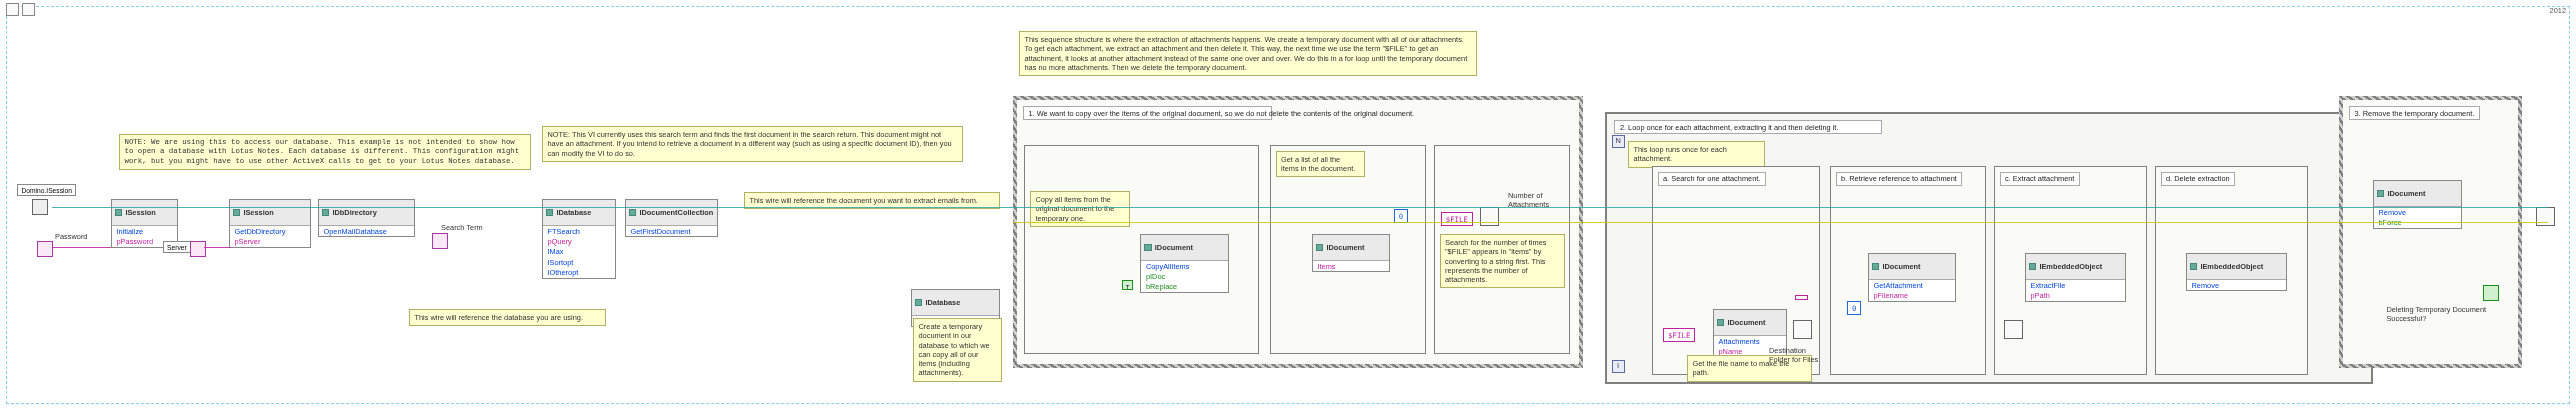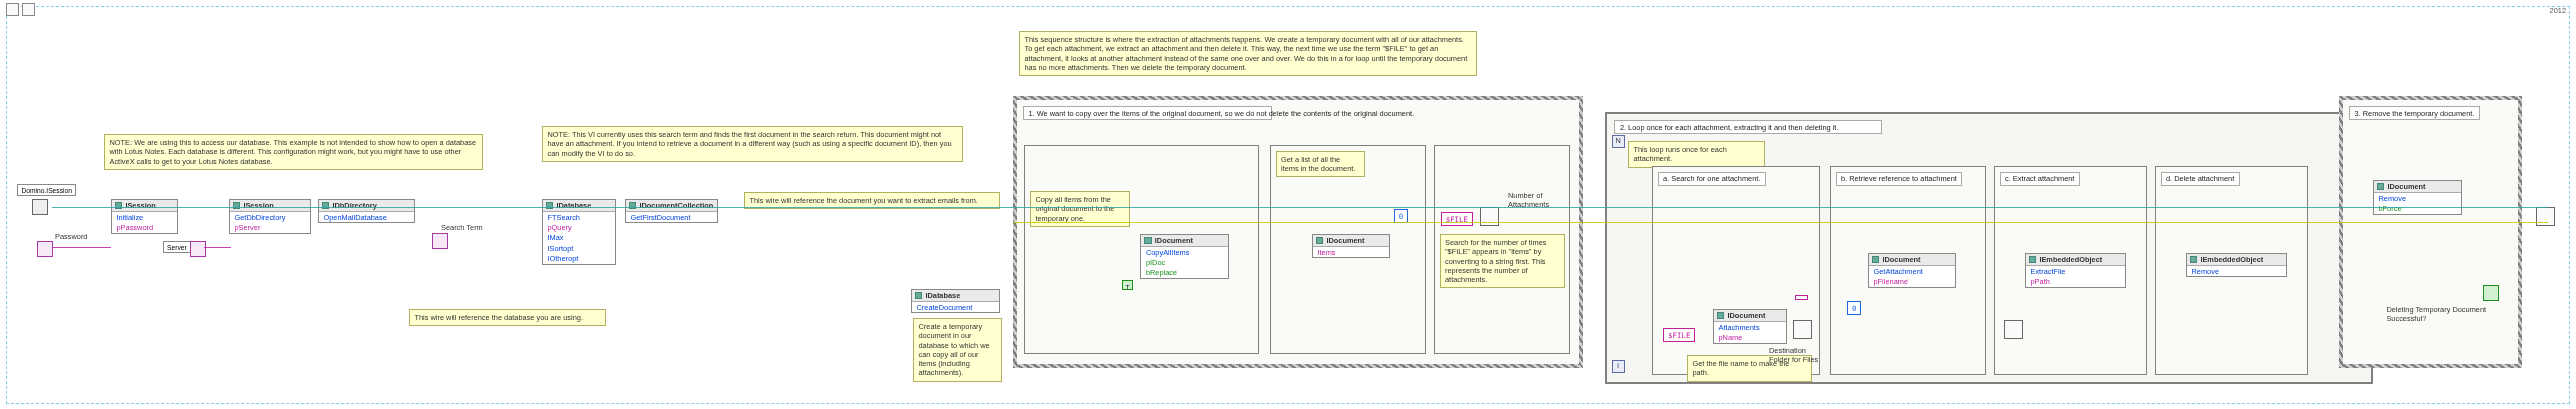--- a/index.html
+++ b/index.html
@@ -78,21 +78,21 @@
   }
   .node {
     position: absolute;
     background: #fff;
     border: 0.7px solid #888;
     min-width: 67px;
   }
   .node .hdr {
     background: #eaeaea;
     border-bottom: 0.7px solid #aaa;
-    padding: 1px 3px;
+    padding: 8px 3px;
     display: flex;
     align-items: center;
     font-weight: bold;
     font-size: 7.4px;
     color: #333;
   }
   .hdr-icon {
     width: 7.4px; height: 7.4px;
     background: #6a9;
     margin-right: 3px;
@@ -145,21 +145,21 @@
 </style>
 </head>
 <body>
 
 <div class="outer-frame">
   <span class="frame-label-top">2012</span>
 
   <div class="note" style="left:1012px; top:24px; width:458px;">This sequence structure is where the extraction of attachments happens.
 We create a temporary document with all of our attachments. To get each attachment, we extract an attachment and then delete it. This way, the next time we use the term "$FILE" to get an attachment, it looks at another attachment instead of the same one over and over. We do this in a for loop until the temporary document has no more attachments. Then we delete the temporary document.</div>
 
-  <div class="note" style="left:97px; top:127px; width:379px;">NOTE: We are using this to access our database. This example is not intended to show how to open a database with Lotus Notes. Each database is different. This configuration might work, but you might have to use other ActiveX calls to get to your Lotus Notes database.</div>
+  <div class="note" style="left:112px; top:127px; width:412px;font-family:Liberation Mono, monospace;">NOTE: We are using this to access our database. This example is not intended to show how to open a database with Lotus Notes. Each database is different. This configuration might work, but you might have to use other ActiveX calls to get to your Lotus Notes database.</div>
 
   <div class="small-ctrl" style="left:10.4px; top:177px;">Domino.ISession</div>
   <div class="terminal" style="left:25px; top:192px;"></div>
   <div class="tiny-label" style="left:21px; top:225px;">Password</div>
   <div class="terminal" style="left:30px; top:234px; border-color:#a838a8; background:#f8e8f8;"></div>
 
   <div class="node" style="left:104px; top:192px; width:67px;">
     <div class="hdr">
         <span class="hdr-icon"></span>
         <span>ISession</span>
@@ -310,21 +310,21 @@
             <span class="hdr-icon"></span>
             <span>IEmbeddedObject</span>
           </div>
         <div class="mthd blue">ExtractFile</div>
         <div class="mthd magenta">pPath</div>
       </div>
       <div class="subvi-mini" style="left:9px; top:153px;"></div>
     </div>
 
     <div class="inner-seq" style="left:548px; top:52px; width:153px; height:209px;">
-      <div class="title-strip" style="left:4.5px;top:4.5px;">d. Delete attachment</div>
+      <div class="title-strip" style="left:4.5px;top:4.5px;">d. Delete extraction</div>
       <div class="node" style="left:30px; top:86px; width:101px;">
         <div class="hdr">
             <span class="hdr-icon"></span>
             <span>IEmbeddedObject</span>
           </div>
         <div class="mthd blue">Remove</div>
       </div>
     </div>
   </div>
 

